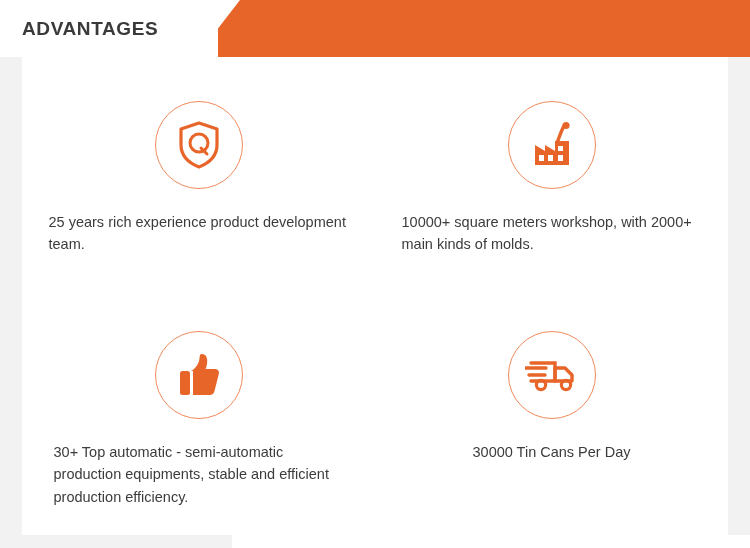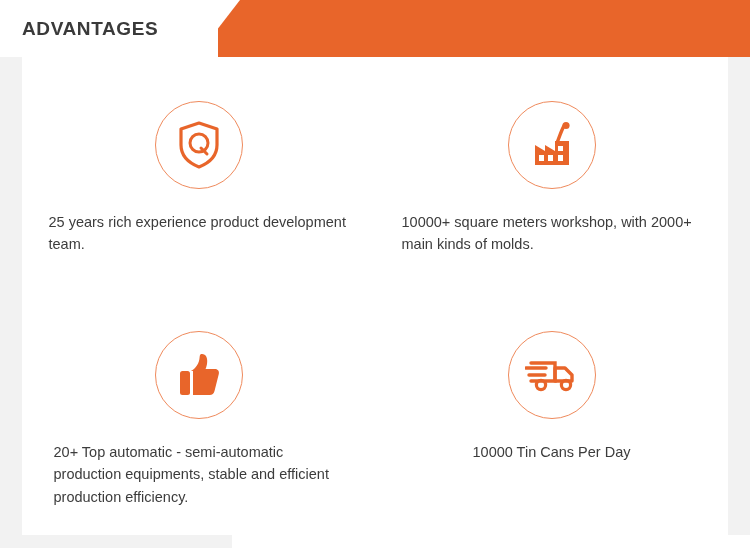--- a/index.html
+++ b/index.html
@@ -193,35 +193,35 @@
 
       <div class="cell">
         <div class="icon-circle">
           <span>
             <svg width="44" height="48" viewBox="0 0 44 48">
               <path d="M14 20 C14 20 20 17 22 10 C23.2 5.6 22 3 25 3 C29 3 31 7 30 13 C29.5 16 28.5 18 28.5 18 H38 C41 18 42.5 20.5 41.8 23 L37.5 40 C36.9 42.6 35.2 44 32.8 44 H16 V20 Z" fill="#e8652a"></path>
               <rect x="3" y="20" width="10" height="24" rx="2.5" fill="#e8652a"></rect>
             </svg>
           </span>
         </div>
-        <div class="cell-text narrow">20+ Top automatic - semi-automatic production equipments, stable and efficient production efficiency.</div>
+        <div class="cell-text narrow">30+ Top automatic - semi-automatic production equipments, stable and efficient production efficiency.</div>
       </div>
 
       <div class="cell">
         <div class="icon-circle">
           <span>
             <svg width="54" height="42" viewBox="0 0 54 42">
               <path d="M6 9 H30 V27 H6" fill="none" stroke="#e8652a" stroke-width="3.4" stroke-linecap="round"></path>
               <path d="M30 14 H40 L47 21 V27 H30 Z" fill="none" stroke="#e8652a" stroke-width="3.4" stroke-linejoin="round"></path>
               <path d="M2 14 H22" stroke="#ffffff" stroke-width="3.4" stroke-linecap="round"></path>
               <path d="M1 14 H21" stroke="#e8652a" stroke-width="3.4" stroke-linecap="round"></path>
               <path d="M4 21 H20" stroke="#e8652a" stroke-width="3.4" stroke-linecap="round"></path>
               <circle cx="16" cy="31" r="4.6" fill="none" stroke="#e8652a" stroke-width="3.2"></circle>
               <circle cx="41" cy="31" r="4.6" fill="none" stroke="#e8652a" stroke-width="3.2"></circle>
             </svg>
           </span>
         </div>
-        <div class="cell-text">10000 Tin Cans Per Day</div>
+        <div class="cell-text">30000 Tin Cans Per Day</div>
       </div>
 
     </div>
   </div>
 </div>
 
 </body></html>

